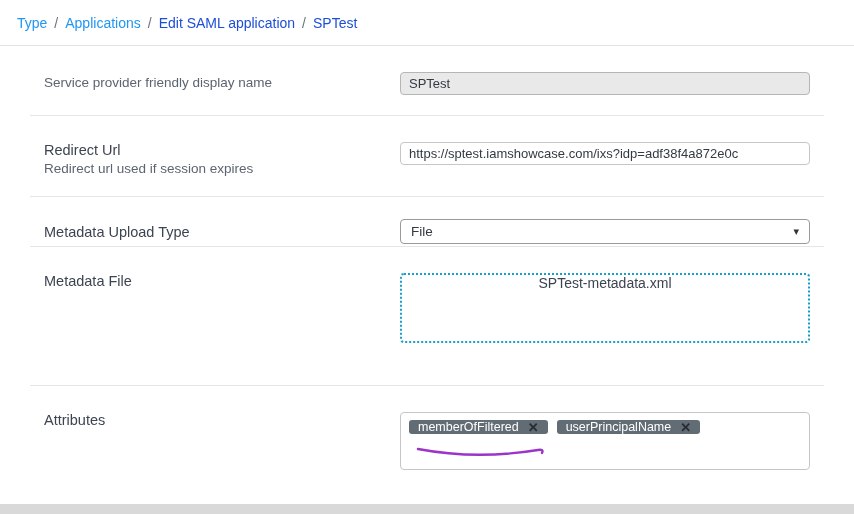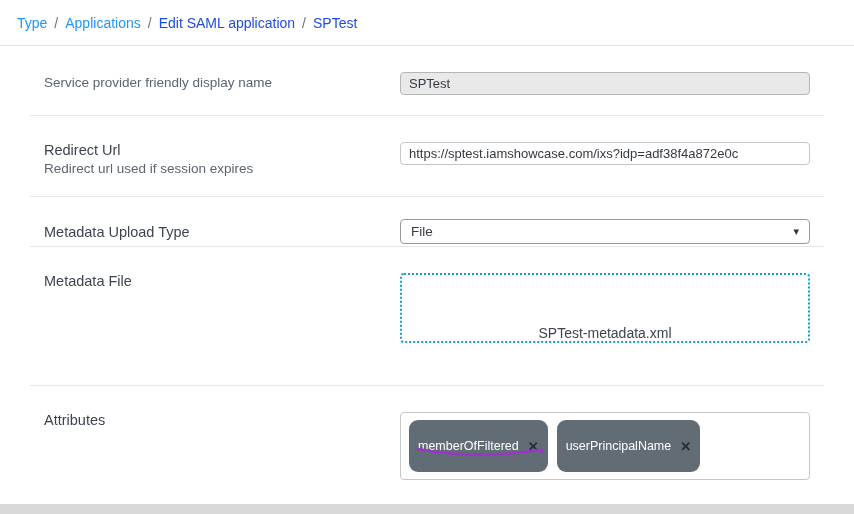--- a/index.html
+++ b/index.html
@@ -78,21 +78,21 @@
   }
   .select .caret { font-size: 11px; color: #333; }
 
   
   .dropzone {
     width: 100%;
     height: 70px;
     border: 2px dotted #1a9dc8;
     border-radius: 4px;
     display: flex;
-    align-items: flex-end;
+    align-items: flex-start;
     justify-content: center;
     font-size: 14px;
     color: #3d4451;
     cursor: pointer;
     background: #ffffff;
   }
 
   
   .chips-box {
     width: 100%;
@@ -101,22 +101,22 @@
     border-radius: 4px;
     padding: 7px 8px;
     display: flex;
     align-items: flex-start;
     gap: 9px;
     background: #ffffff;
   }
   .chip {
     background: #626c74;
     color: #ffffff;
-    border-radius: 9px;
-    padding: 19px 9px;
+    border-radius: 3px;
+    padding: 0 9px;
     font-size: 12.5px;
     display: flex;
     align-items: center;
     gap: 9px;
     white-space: nowrap;
   }
   .chip .x {
     color: #262c31;
     font-weight: bold;
     font-size: 13px;

